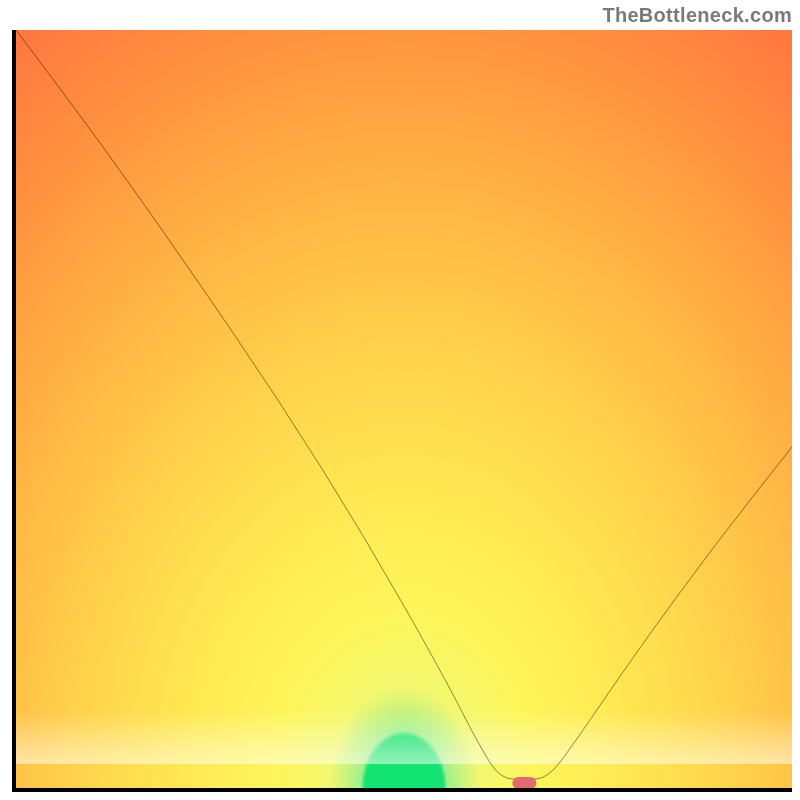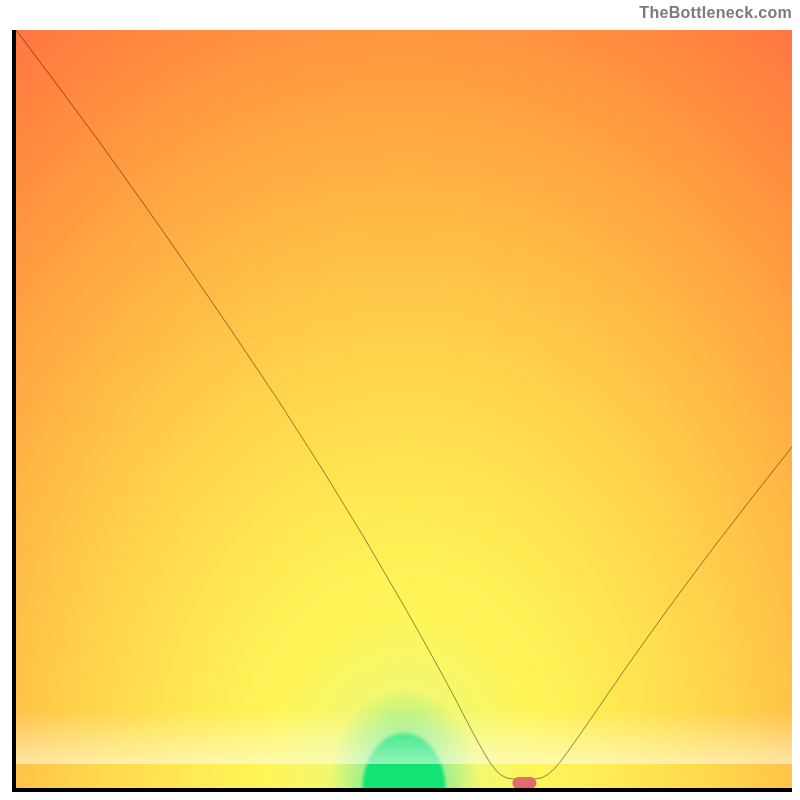--- a/index.html
+++ b/index.html
@@ -12,21 +12,21 @@
   }
   .stage {
     position: relative;
     width: 800px;
     height: 800px;
   }
   .watermark {
     position: absolute;
     top: 4px;
     right: 8px;
-    font-size: 16px;
+    font-size: 20px;
     font-weight: bold;
     color: #7a7a7a;
     letter-spacing: 0.3px;
     z-index: 50;
   }
   .plot-frame {
     position: absolute;
     left: 12px;
     top: 30px;
     width: 776px;

